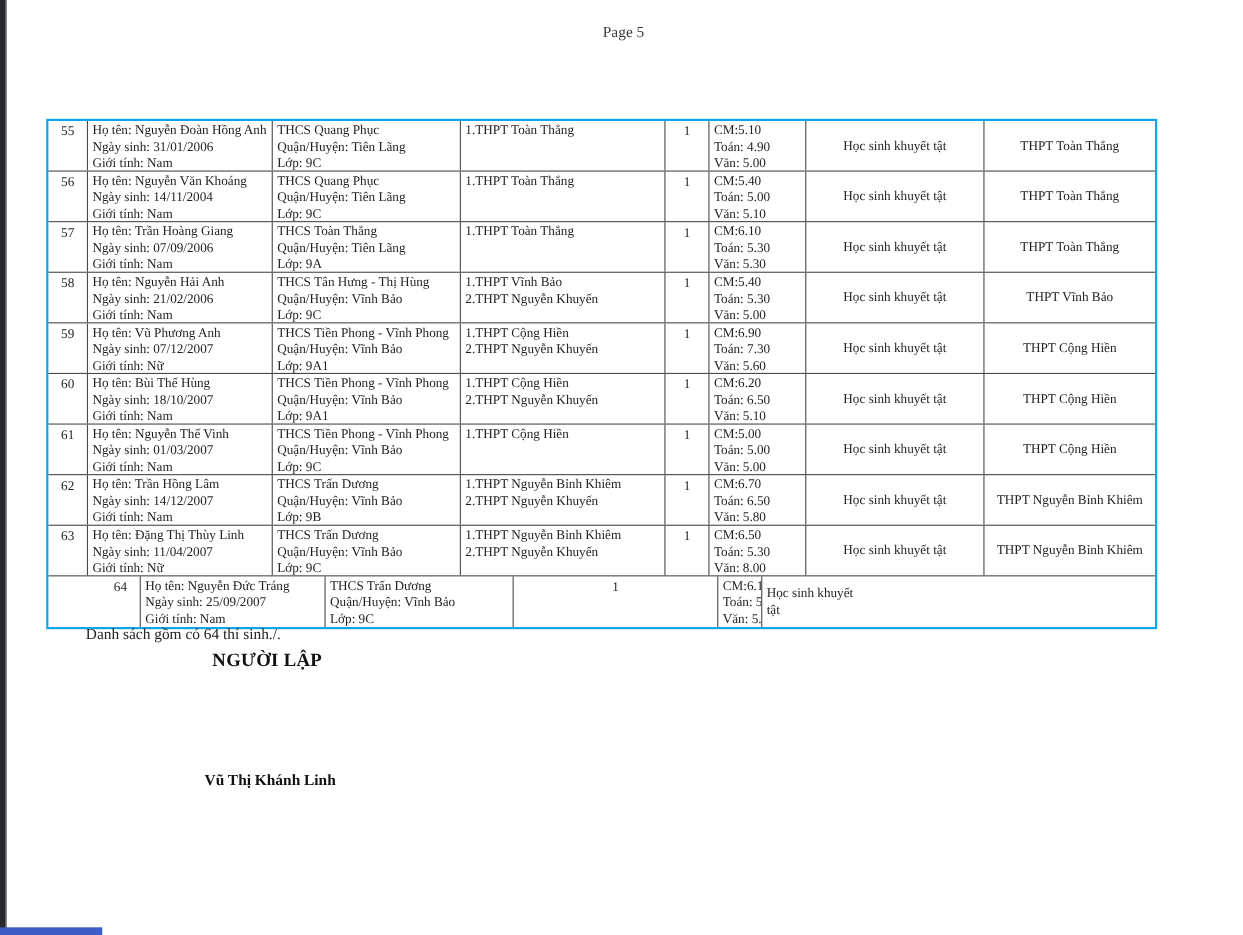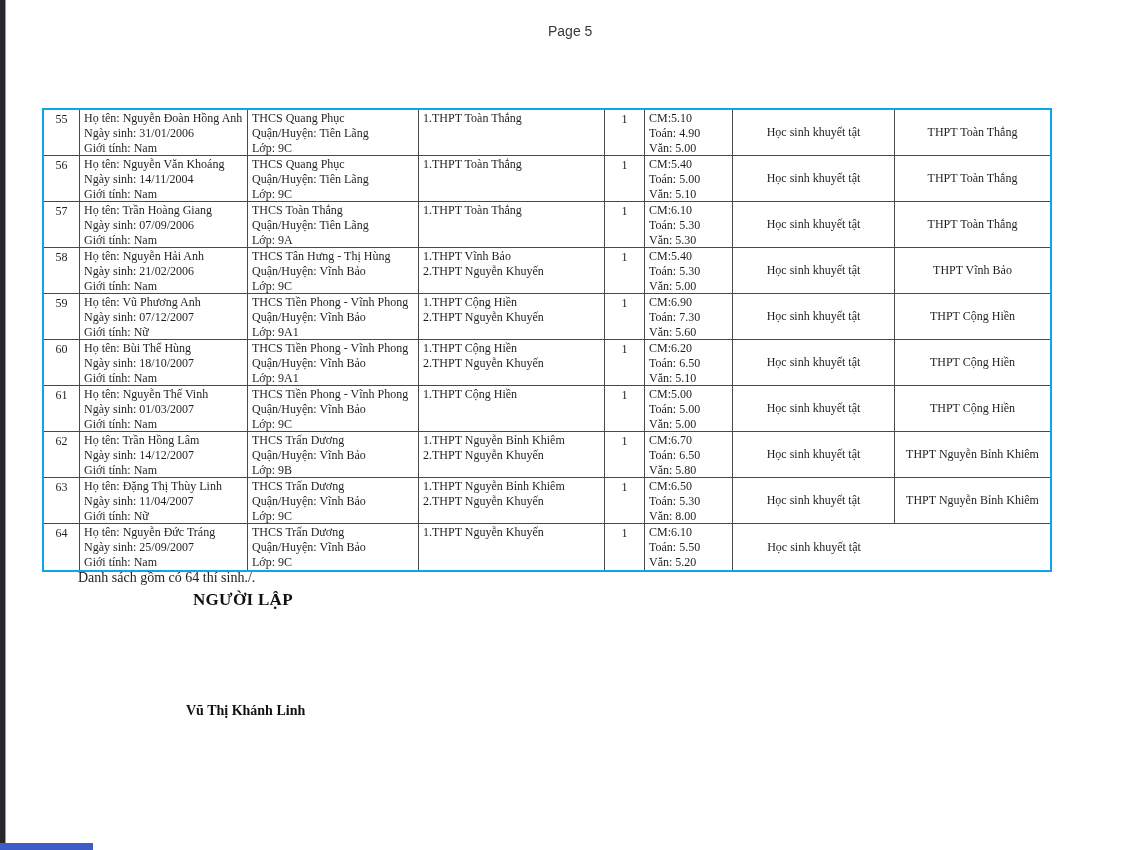--- a/index.html
+++ b/index.html
@@ -12,36 +12,36 @@
   .edge-bar{
     position:absolute;left:0;top:0;width:5px;height:850px;
     background:#27272c;border-right:1px solid #9a9a9a;
   }
   .accent-strip{
     position:absolute;left:0;bottom:0;width:93px;height:7px;
     background:#3e5cc5;
   }
   .page-label{
     position:absolute;left:548px;top:23px;
-    font-family:Liberation Sans, sans-serif;
+    font-family:Liberation Serif, serif;
     font-size:14px;color:#383838;
   }
   .doc-table{
     position:absolute;left:42px;top:108px;width:1006px;
     border:2px solid #0ea5e9;
     box-sizing:content-box;
   }
   .t-row{
     display:grid;
     grid-template-columns:36px 168px 171px 186px 40px 88px 162px 1fr;
     height:46px;
     border-bottom:1px solid #4a4a4a;
     box-sizing:border-box;
   }
-  .t-row:last-child{border-bottom:none;}
+  .t-row:last-child{border-bottom:none;padding-left:48px;}
   .t-cell{
     border-right:1px solid #4a4a4a;
     box-sizing:border-box;
     padding:1px 4px 0 4px;
     font-size:12px;line-height:15px;
     overflow:hidden;
   }
   .t-cell:last-child{border-right:none;}
   .c-stt{text-align:center;padding-top:2px;}
   .c-count{text-align:center;padding-top:2px;}
@@ -307,23 +307,20 @@
     <div class="t-cell">
         <div class="line">Họ tên: Nguyễn Đức Tráng</div>
         <div class="line">Ngày sinh: 25/09/2007</div>
         <div class="line">Giới tính: Nam</div>
       </div>
     <div class="t-cell">
         <div class="line">THCS Trấn Dương</div>
         <div class="line">Quận/Huyện: Vĩnh Bảo</div>
         <div class="line">Lớp: 9C</div>
       </div>
-    <div class="t-cell">
-        <div class="line">1.THPT Nguyễn Khuyến</div>
-      </div>
     <div class="t-cell c-count">1</div>
     <div class="t-cell">
         <div class="line">CM:6.10</div>
         <div class="line">Toán: 5.50</div>
         <div class="line">Văn: 5.20</div>
       </div>
     <div class="t-cell c-mid">Học sinh khuyết tật</div>
   </div>
 </div>
 

